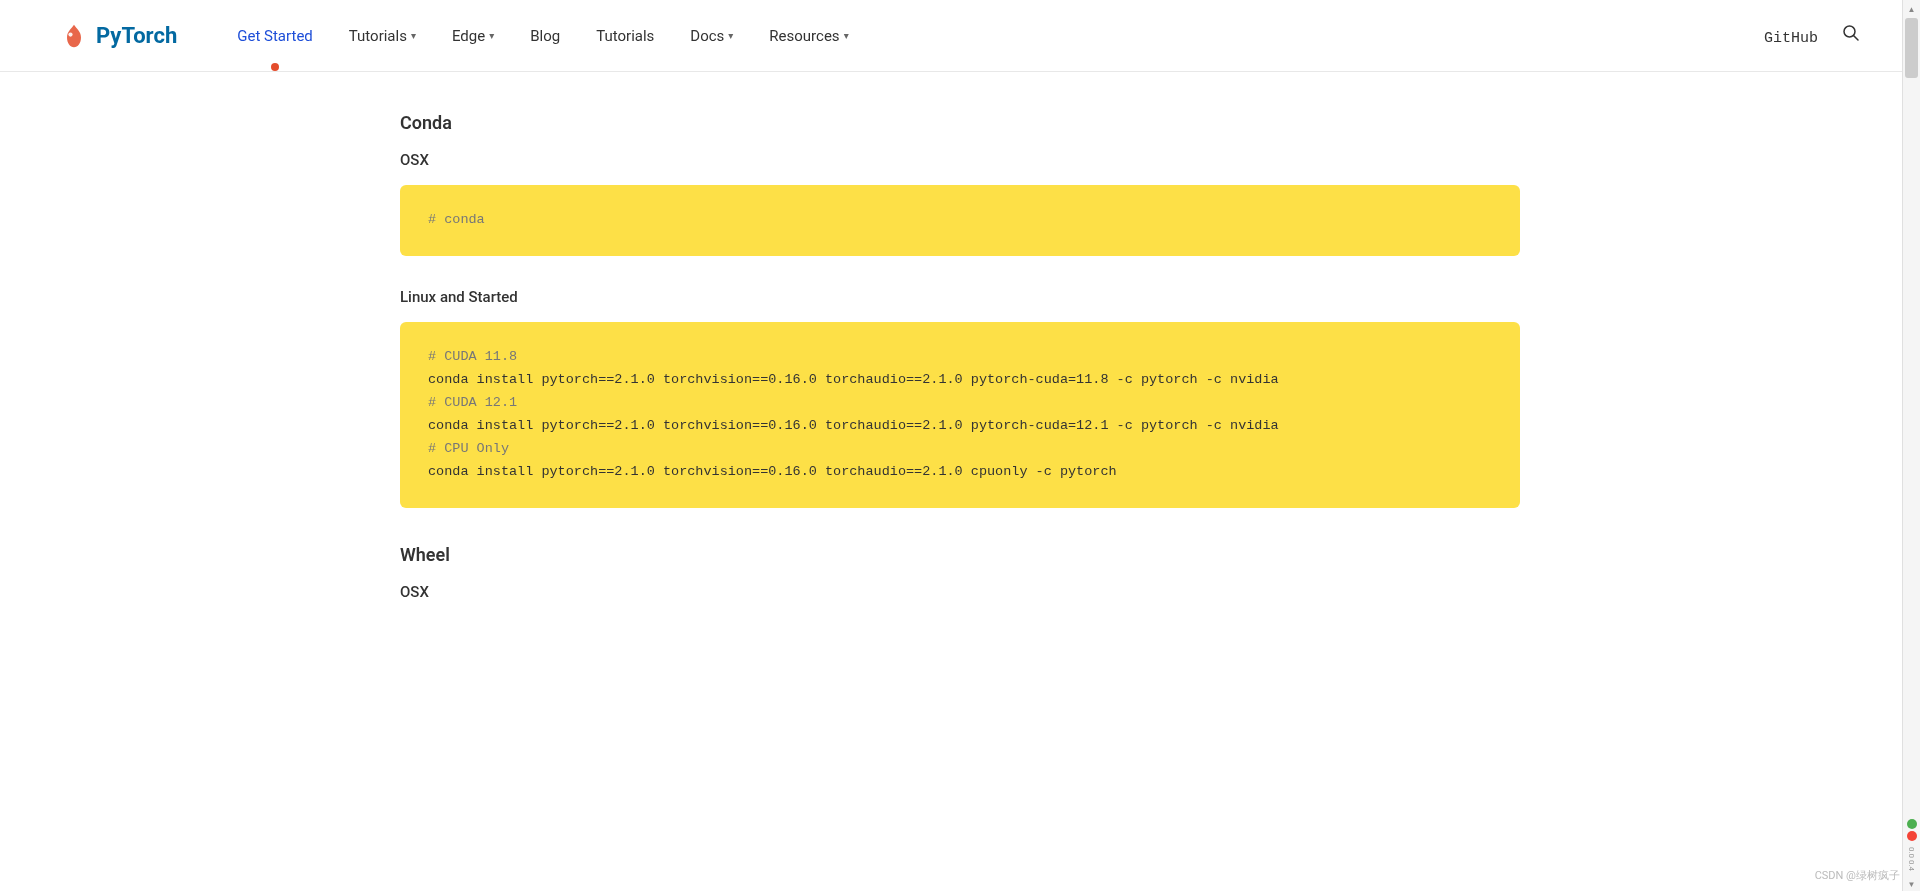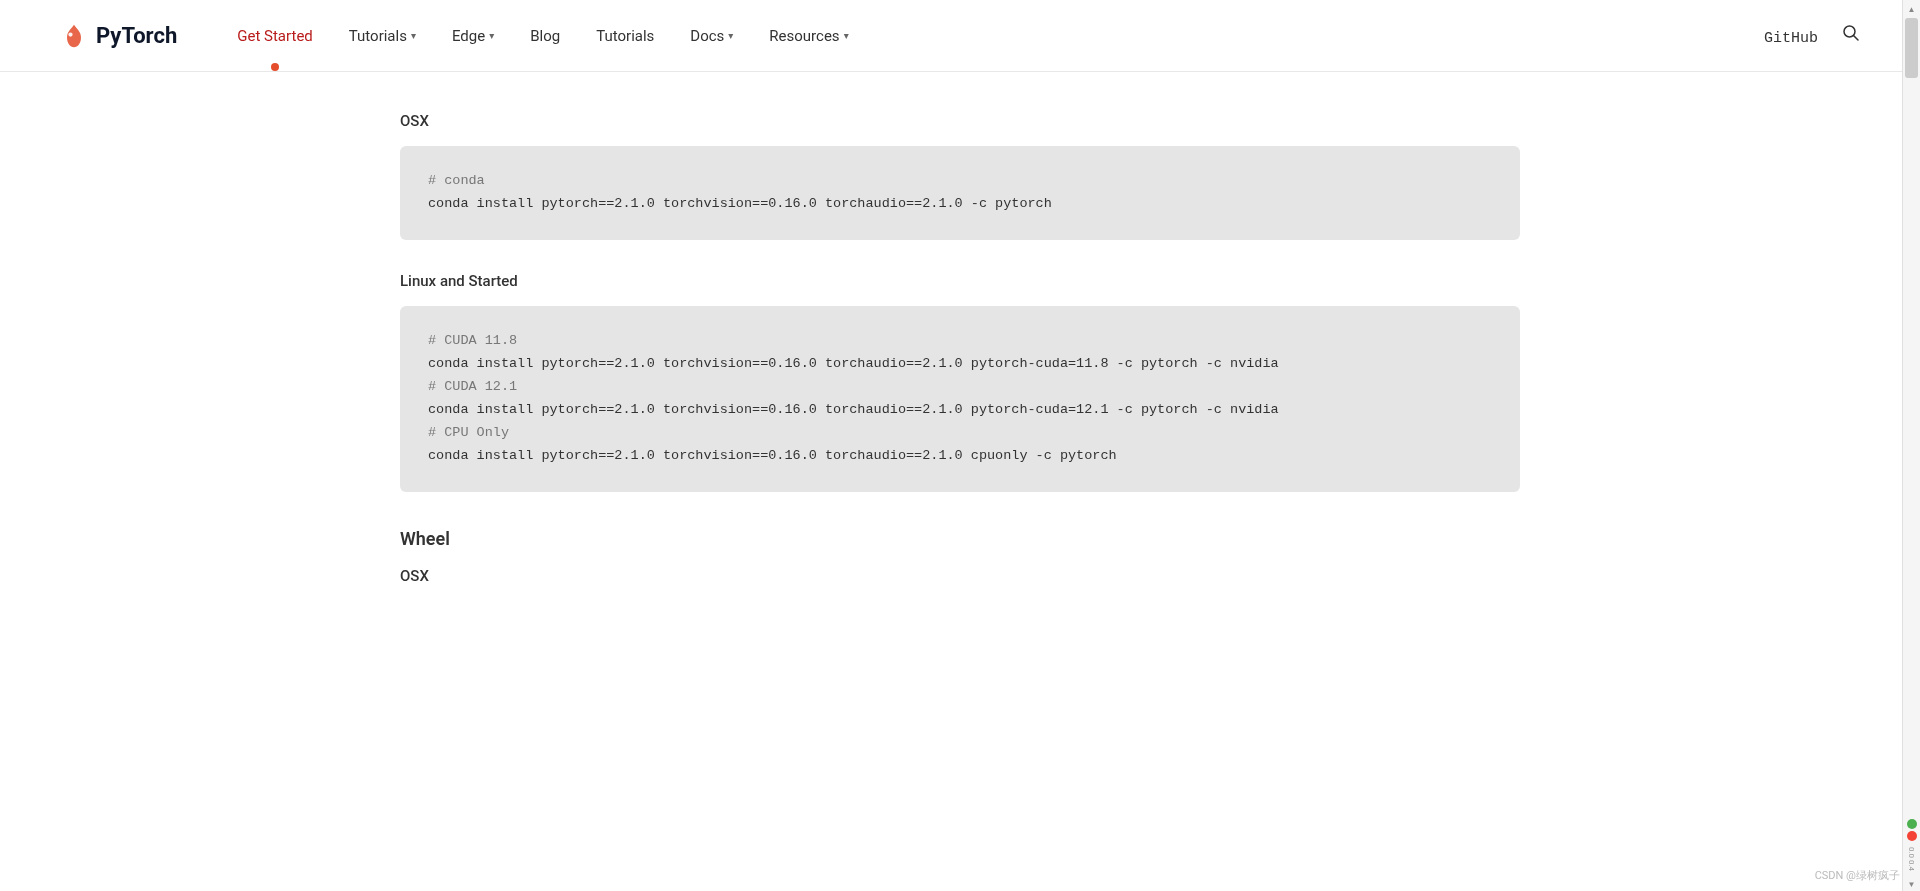--- a/index.html
+++ b/index.html
@@ -38,21 +38,21 @@
     }
 
     .pytorch-flame {
       width: 28px;
       height: 28px;
     }
 
     .navbar-brand-text {
       font-size: 22px;
       font-weight: 700;
-      color: #0f172a;
+      color: #0369a1;
     }
 
     .navbar-nav {
       display: flex;
       align-items: center;
       gap: 36px;
       flex: 1;
     }
 
     .nav-item {
@@ -61,21 +61,21 @@
       align-items: center;
       gap: 4px;
       font-size: 15px;
       color: #333;
       cursor: pointer;
       text-decoration: none;
       padding: 4px 0;
     }
 
     .nav-item.active {
-      color: #b91c1c;
+      color: #1d4ed8;
     }
 
     .nav-item.active::after {
       content: '';
       position: absolute;
       bottom: -22px;
       left: 50%;
       transform: translateX(-50%);
       width: 8px;
       height: 8px;
@@ -122,21 +122,21 @@
     }
 
     .subsection-heading {
       font-size: 15px;
       font-weight: 500;
       color: #333;
       margin-bottom: 16px;
     }
 
     .code-block {
-      background: #e5e5e5;
+      background: #fde047;
       border-radius: 6px;
       padding: 24px 28px;
       margin-bottom: 32px;
       font-family: 'Courier New', Courier, monospace;
       font-size: 13.5px;
       line-height: 1.7;
       color: #333;
     }
 
     .code-comment {
@@ -252,29 +252,27 @@
         <circle cx="7.5" cy="7.5" r="5.5" stroke="#333" stroke-width="1.5"></circle>
         <line x1="11.5" y1="11.5" x2="16" y2="16" stroke="#333" stroke-width="1.5" stroke-linecap="round"></line>
       </svg>
     </span>
   </div>
 </nav>
 
 <div class="main-content">
 
   <div class="section-group">
+    <h2 class="section-heading">Conda</h2>
 
     <div class="section-gap">
       <h3 class="subsection-heading">OSX</h3>
       <div class="code-block">
         <div>
           <span class="code-comment"># conda</span>
-        </div>
-        <div>
-          <span>conda install pytorch==2.1.0 torchvision==0.16.0 torchaudio==2.1.0 -c pytorch</span>
         </div>
       </div>
     </div>
 
     <div class="section-gap">
       <h3 class="subsection-heading">Linux and Started</h3>
       <div class="code-block">
         <div>
           <span class="code-comment"># CUDA 11.8</span>
         </div>

